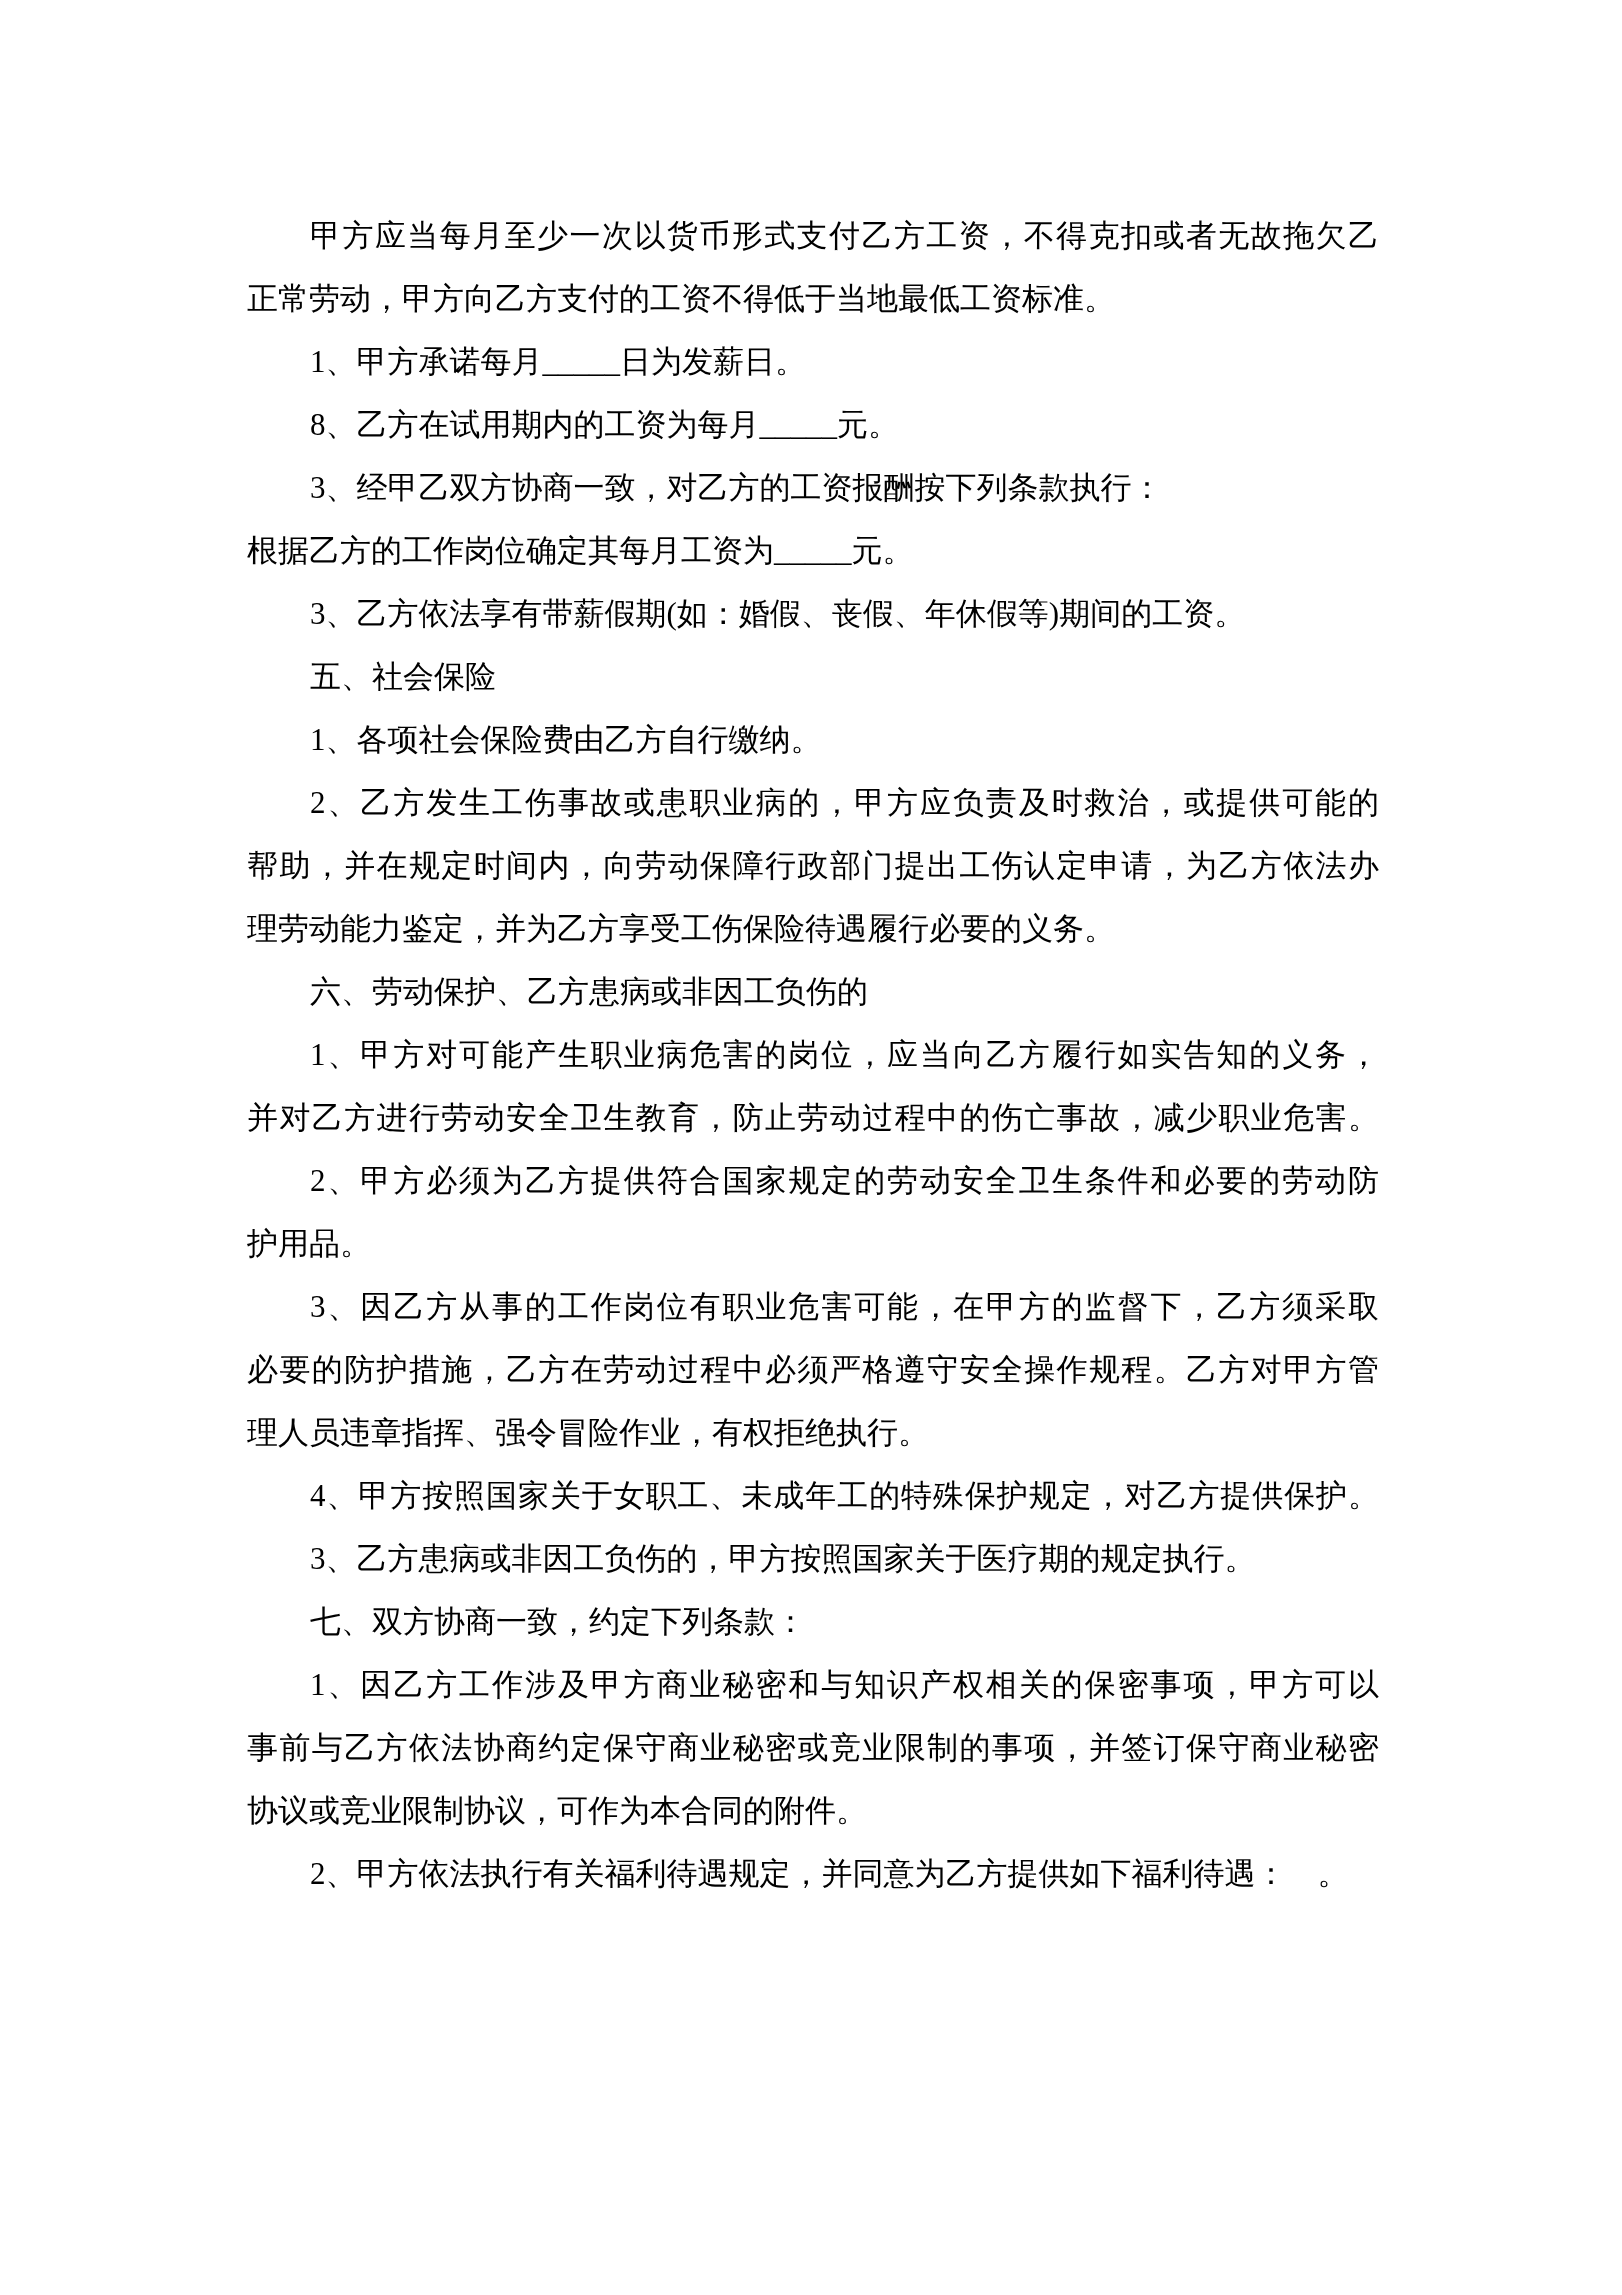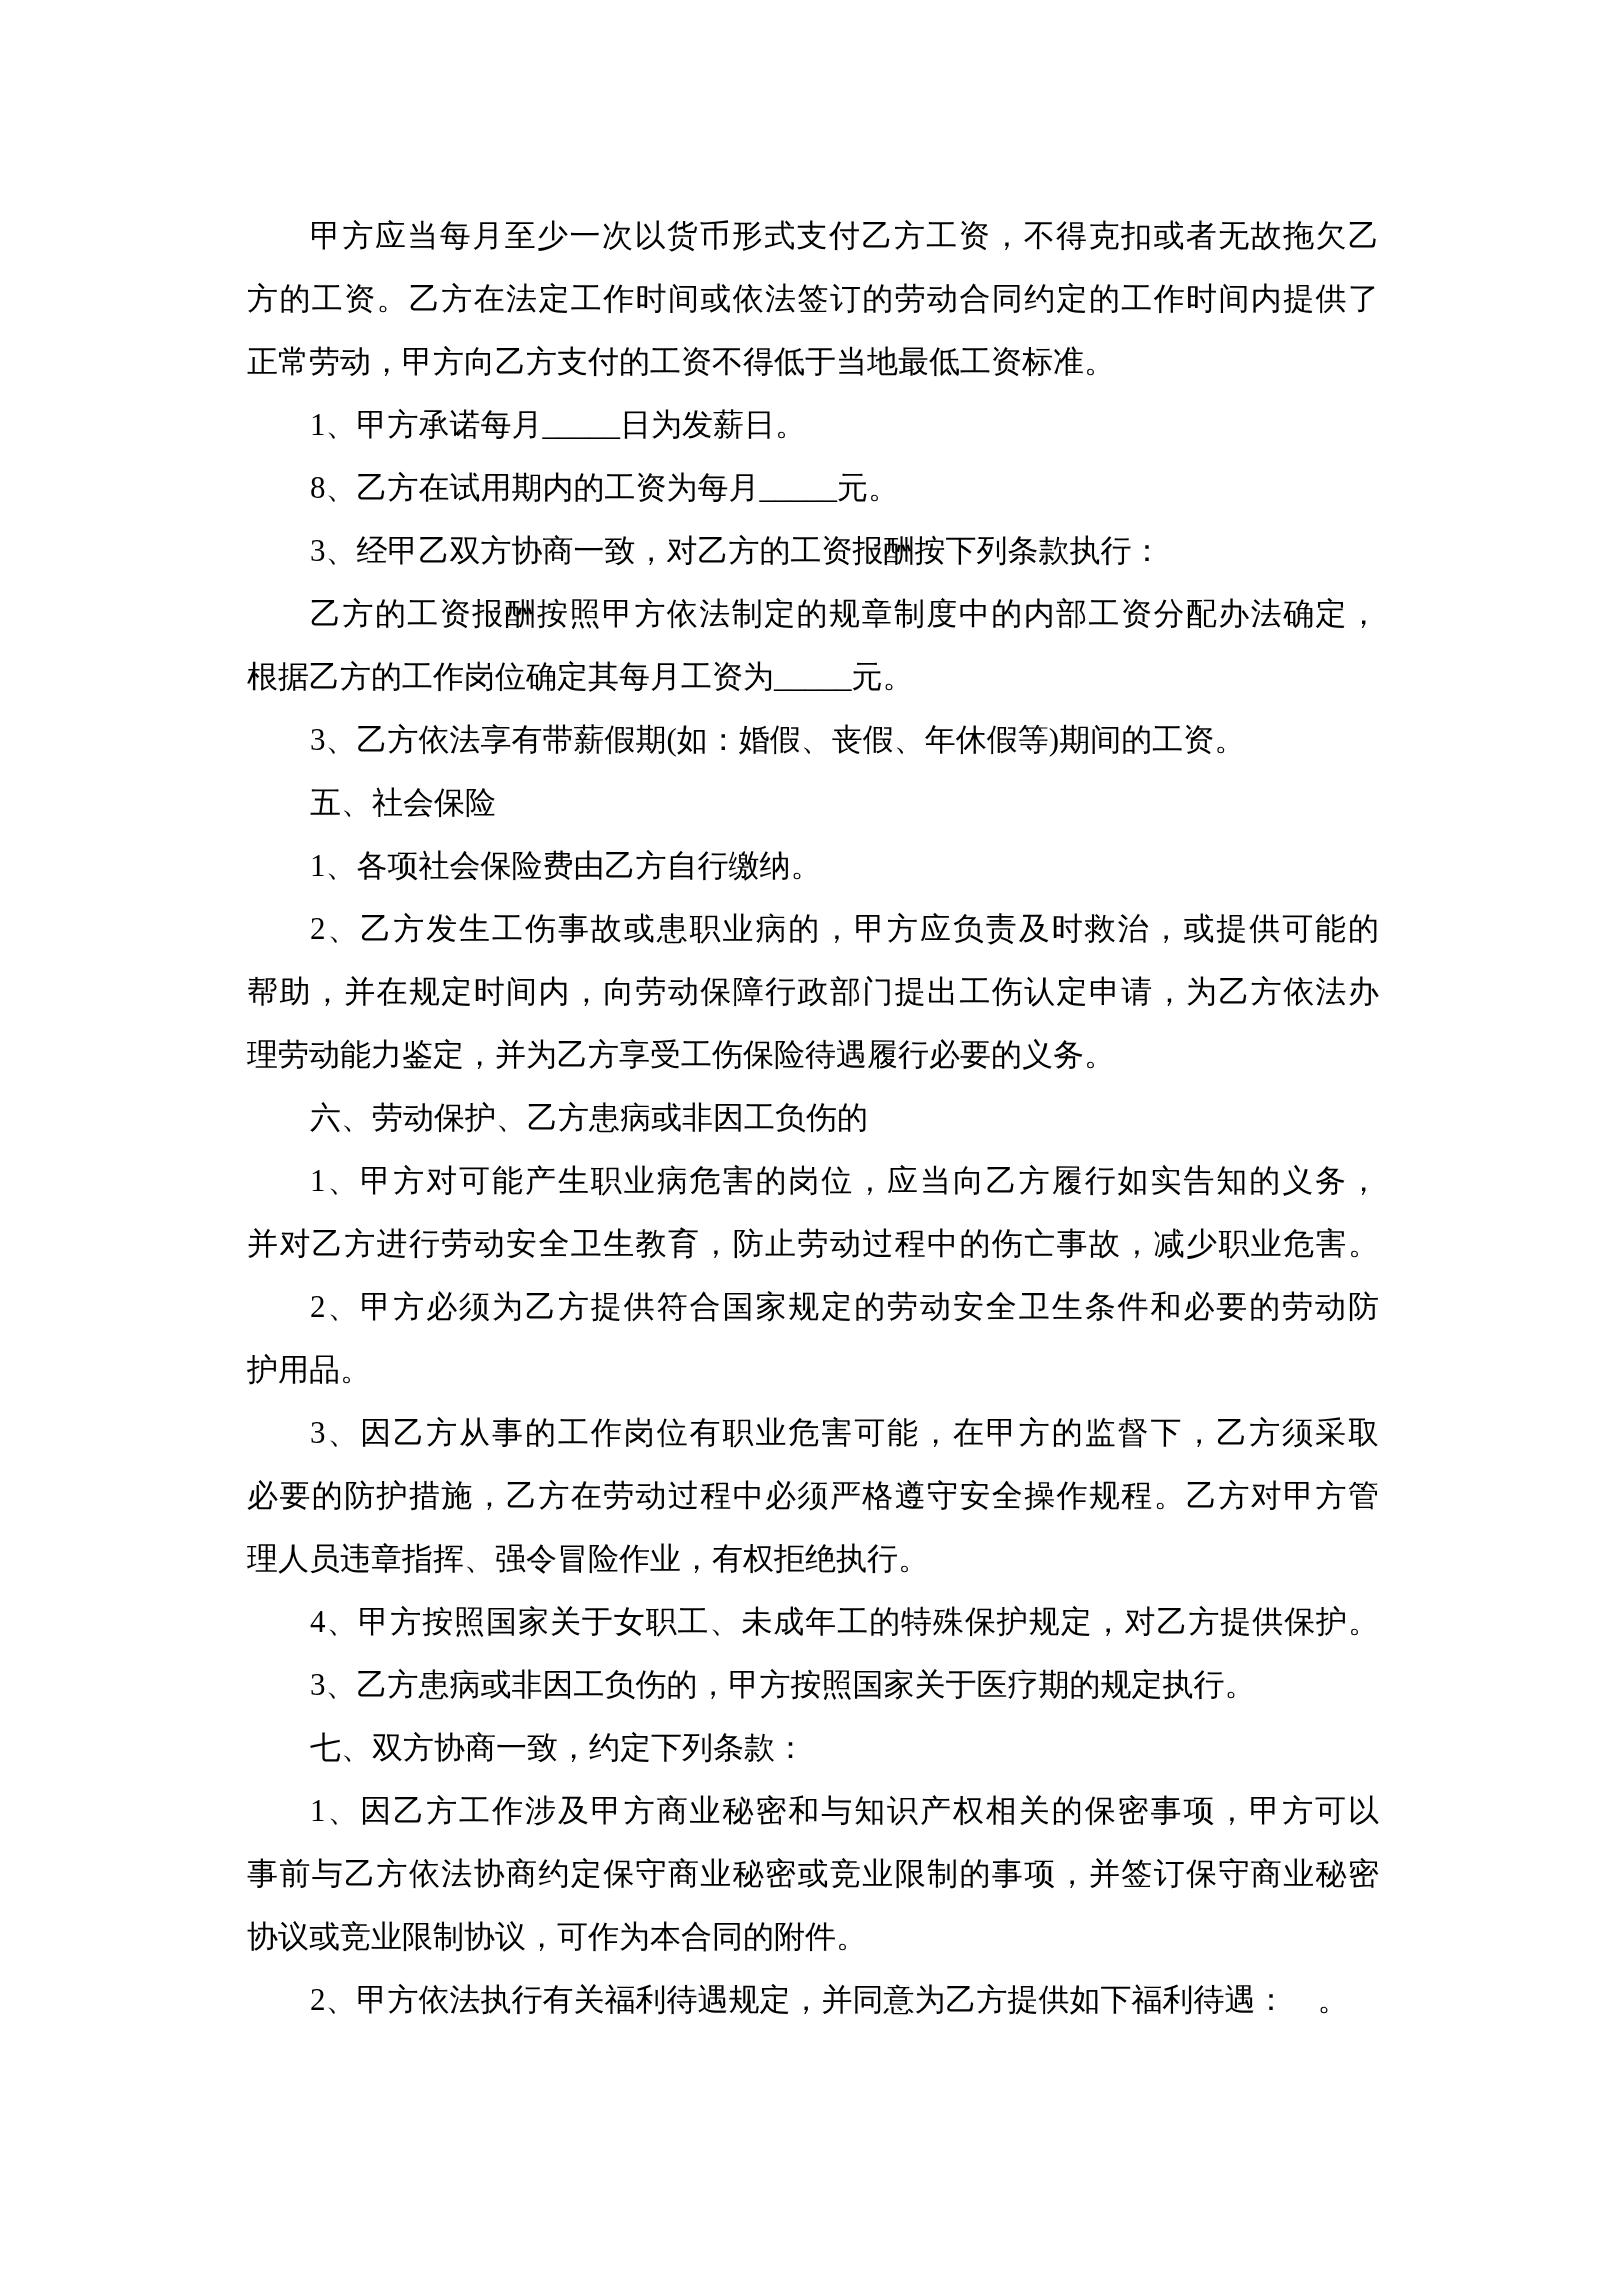--- a/index.html
+++ b/index.html
@@ -37,26 +37,24 @@
   .line.fill {
     text-align-last: justify;
   }
 </style>
 </head>
 <body>
 
 <div class="page">
   <div class="doc-body" id="doc-body">
       <div class="line indent fill">甲方应当每月至少一次以货币形式支付乙方工资，不得克扣或者无故拖欠乙</div>
-      <div class="line fill">方的工资。乙方在法定工作时间或依法签订的劳动合同约定的工作时间内提供了</div>
       <div class="line">正常劳动，甲方向乙方支付的工资不得低于当地最低工资标准。</div>
       <div class="line indent">1、甲方承诺每月_____日为发薪日。</div>
       <div class="line indent">8、乙方在试用期内的工资为每月_____元。</div>
       <div class="line indent">3、经甲乙双方协商一致，对乙方的工资报酬按下列条款执行：</div>
-      <div class="line indent fill">乙方的工资报酬按照甲方依法制定的规章制度中的内部工资分配办法确定，</div>
       <div class="line">根据乙方的工作岗位确定其每月工资为_____元。</div>
       <div class="line indent">3、乙方依法享有带薪假期(如：婚假、丧假、年休假等)期间的工资。</div>
       <div class="line indent">五、社会保险</div>
       <div class="line indent">1、各项社会保险费由乙方自行缴纳。</div>
       <div class="line indent fill">2、乙方发生工伤事故或患职业病的，甲方应负责及时救治，或提供可能的</div>
       <div class="line fill">帮助，并在规定时间内，向劳动保障行政部门提出工伤认定申请，为乙方依法办</div>
       <div class="line">理劳动能力鉴定，并为乙方享受工伤保险待遇履行必要的义务。</div>
       <div class="line indent">六、劳动保护、乙方患病或非因工负伤的</div>
       <div class="line indent fill">1、甲方对可能产生职业病危害的岗位，应当向乙方履行如实告知的义务，</div>
       <div class="line fill">并对乙方进行劳动安全卫生教育，防止劳动过程中的伤亡事故，减少职业危害。</div>

